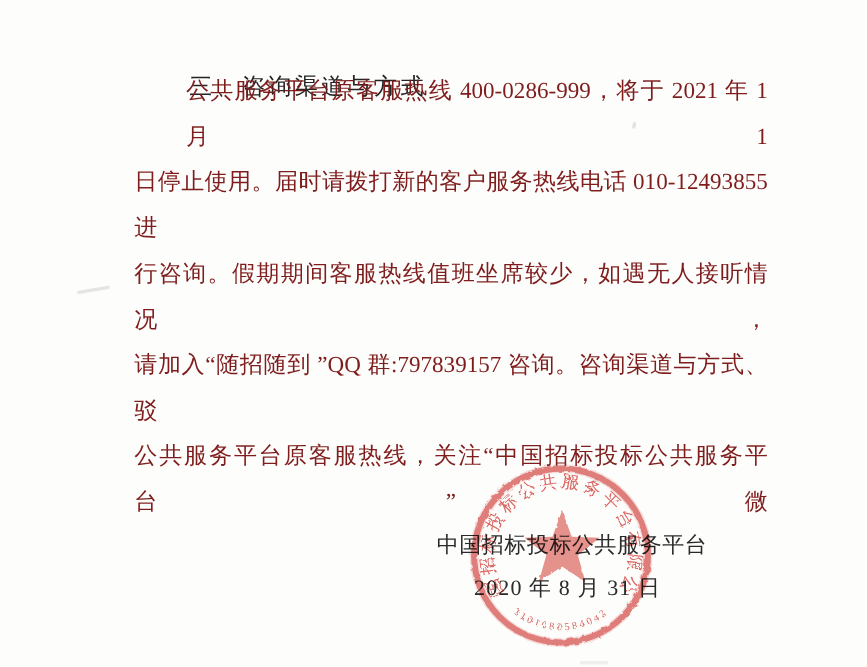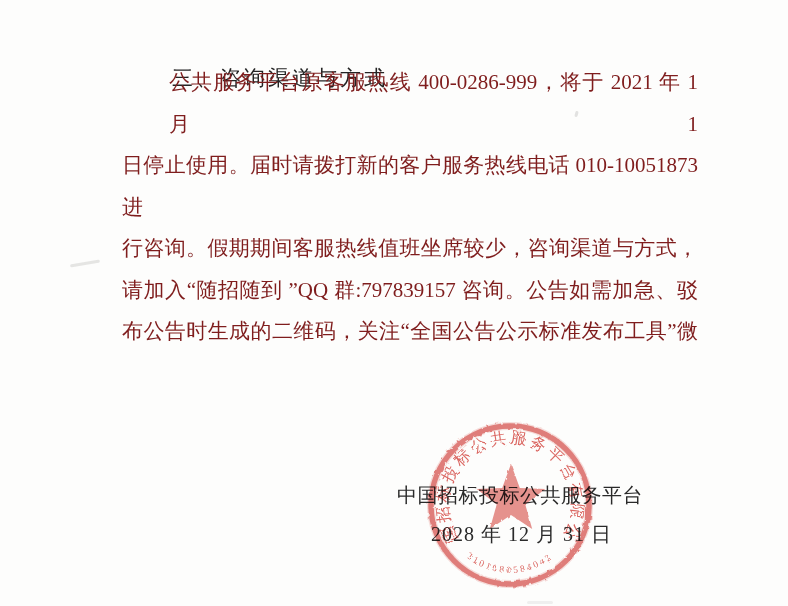--- a/index.html
+++ b/index.html
@@ -82,29 +82,29 @@
 </style>
 </head>
 <body>
 
 <div class="page">
 
   <div class="heading">三、咨询渠道与方式</div>
 
   <div class="body-text">
     <div class="line jl indent">公共服务平台原客服热线 400-0286-999，将于 2021 年 1 月 1</div>
-    <div class="line jl">日停止使用。届时请拨打新的客户服务热线电话 010-10051873 进</div>
-    <div class="line jl">行咨询。假期期间客服热线值班坐席较少，咨询渠道与方式，</div>
-    <div class="line jl">请加入“随招随到 ”QQ 群:797839157 咨询。公告如需加急、驳</div>
-    <div class="line jl">布公告时生成的二维码，关注“全国公告公示标准发布工具”微</div>
+    <div class="line jl">日停止使用。届时请拨打新的客户服务热线电话 010-12493855 进</div>
+    <div class="line jl">行咨询。假期期间客服热线值班坐席较少，如遇无人接听情况，</div>
+    <div class="line jl">请加入“随招随到 ”QQ 群:797839157 咨询。咨询渠道与方式、驳</div>
+    <div class="line jl">公共服务平台原客服热线，关注“中国招标投标公共服务平台”微</div>
   </div>
 
   <div class="signature-org">中国招标投标公共服务平台</div>
 
-  <div class="signature-date">2028 年 12 月 31 日</div>
+  <div class="signature-date">2020 年 8 月 31 日</div>
 
   <svg class="seal" viewBox="0 0 230 210">
     <defs>
       <filter id="stamp-rough" x="-10%" y="-10%" width="120%" height="120%">
         <feTurbulence type="fractalNoise" baseFrequency="0.18" numOctaves="2" seed="7" result="noise"></feTurbulence>
         <feDisplacementMap in="SourceGraphic" in2="noise" scale="3"></feDisplacementMap>
         <feGaussianBlur stdDeviation="0.35"></feGaussianBlur>
       </filter>
       <path id="ring-text-path" d="M 67.5 144.9 A 62 62 0 1 1 162.5 144.9" fill="none"></path>
       <path id="serial-path" d="M 70.1 156 A 68 68 0 0 0 159.9 156" fill="none"></path>

